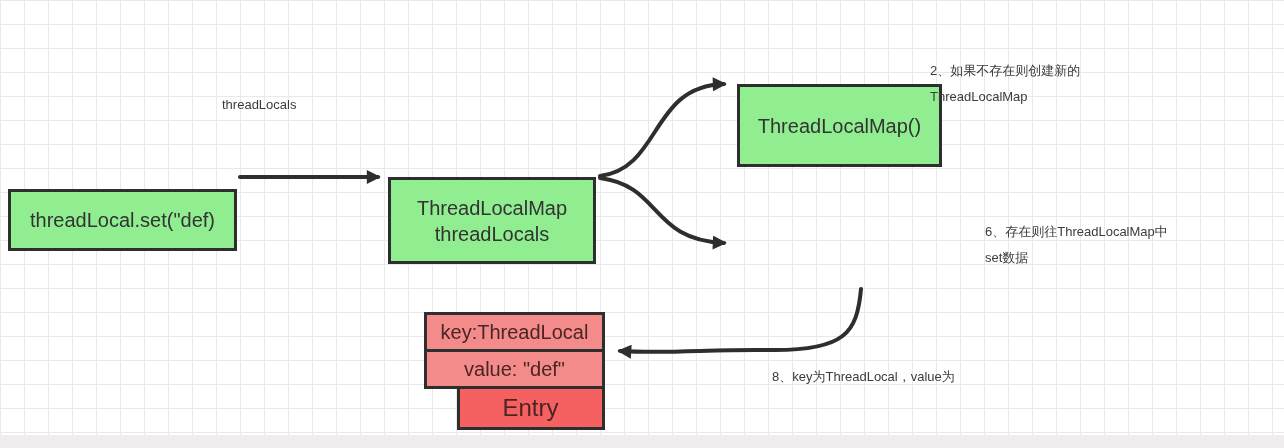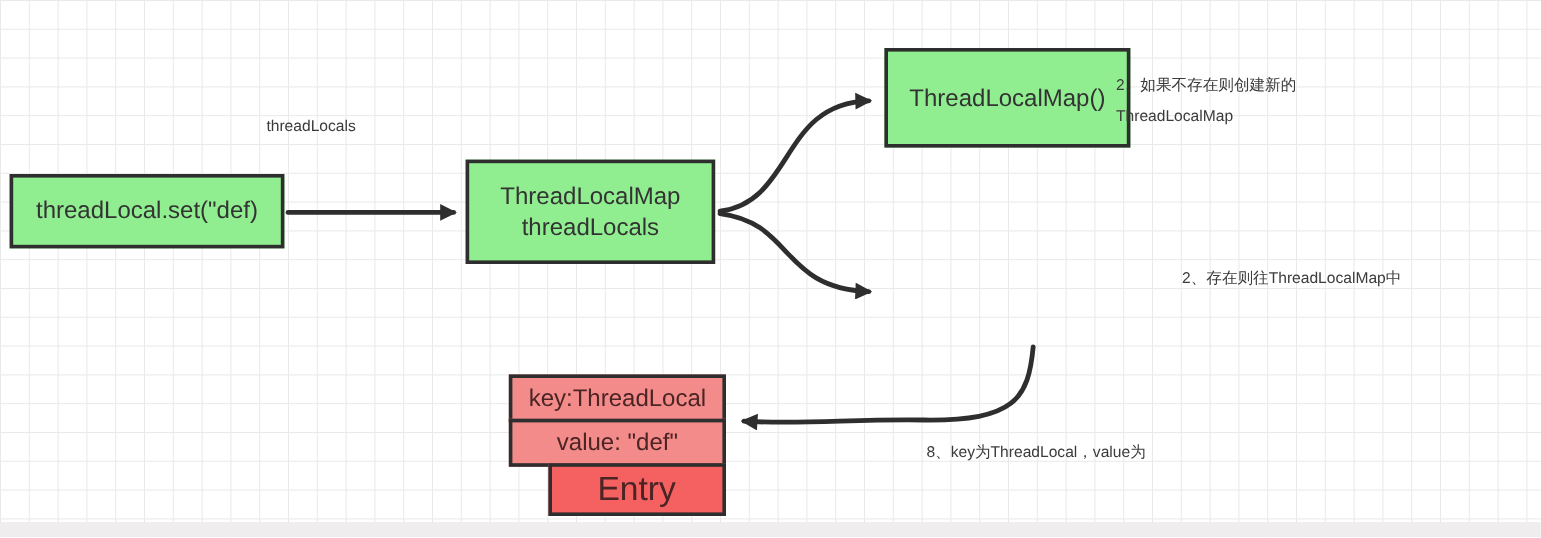--- a/index.html
+++ b/index.html
@@ -42,20 +42,21 @@
   }
   .edges marker path{fill:var(--arrow);stroke:none;}
   .box{
     position:absolute;
     display:flex;flex-direction:column;
     align-items:center;justify-content:center;
     border:3px solid var(--box_border);
     font-size:20px;
     color:var(--box_text);
     line-height:26px;
+    margin-top:44px;
   }
   .green{background:var(--green_fill);}
   .box-start{left:8px;top:145px;width:229px;height:62px;}
   .box-map{left:388px;top:133px;width:208px;height:87px;}
   .box-create{left:737px;top:40px;width:205px;height:83px;}
   .box-set{left:737px;top:202px;width:246px;height:85px;}
   .entry-stack{position:absolute;left:424px;top:312px;width:213px;}
   .entry-cell{
     position:relative;
     width:181px;height:40px;
@@ -65,21 +66,21 @@
     font-size:20px;color:var(--red_text);
   }
   .entry-cell + .entry-cell{margin-top:-3px;}
   .entry-title{
     position:relative;
     width:148px;height:44px;
     margin:-3px auto 0 auto;
     background:var(--red_fill);
     border:3px solid var(--box_border);
     display:flex;align-items:center;justify-content:center;
-    font-size:28px;color:var(--red_text);
+    font-size:24px;color:var(--red_text);
   }
   .note{
     position:absolute;
     font-size:13px;
     line-height:26px;
     color:var(--annotation_text);
     text-align:left;
   }
   .note-1{left:222px;top:92px;width:180px;}
   .note-2{left:930px;top:58px;width:265px;}
@@ -136,21 +137,22 @@
   <div class="note note-1">
     <div>threadLocals</div>
   </div>
 
   <div class="note note-2">
     <div>2、如果不存在则创建新的</div>
     <div>ThreadLocalMap</div>
   </div>
 
   <div class="note note-3">
-    <div>2、存在则往ThreadLocalMap中</div>
+    <div>6、存在则往ThreadLocalMap中</div>
+    <div>set数据</div>
   </div>
 
   <div class="note note-4">
     <div>8、key为ThreadLocal，value为</div>
   </div>
 
   <div class="bottom-edge"></div>
 
 </div>
 

